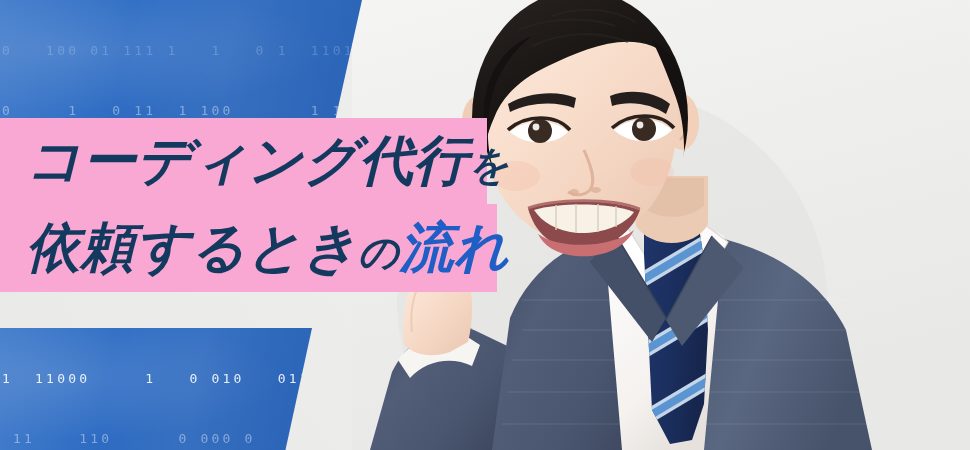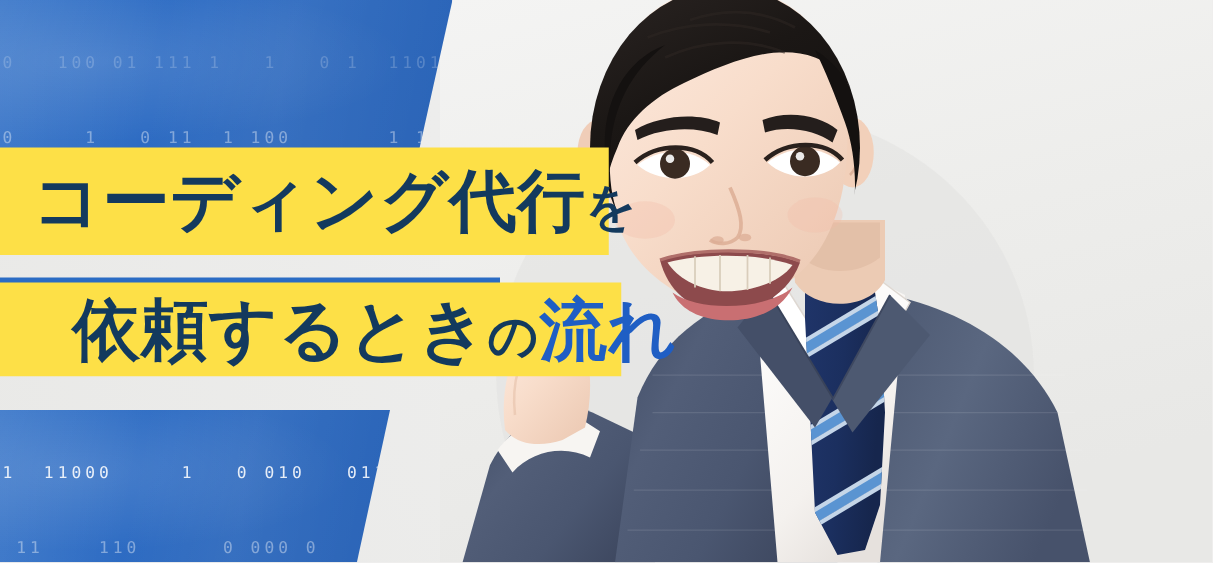--- a/index.html
+++ b/index.html
@@ -88,34 +88,33 @@
 
   
   .headline-group {
     position: absolute;
     left: 0;
     top: 118px;
     width: 500px;
   }
   .text-plate {
     position: relative;
-    background: #fde047;
+    background: #f9a8d4;
     box-sizing: border-box;
     display: flex;
     align-items: center;
+    font-style: italic;
   }
   .text-plate.line1 {
     width: 487px;
     height: 86px;
   }
   .text-plate.line2 {
     width: 497px;
-    height: 75px;
-    margin-top: 22px;
-    padding-left: 32px;
+    height: 88px;
   }
   .divider-bar {
     position: absolute;
     left: 0;
     background: #2b6cc4;
   }
   .divider-bar.mid {
     top: 104px;
     width: 400px;
     height: 8px;

